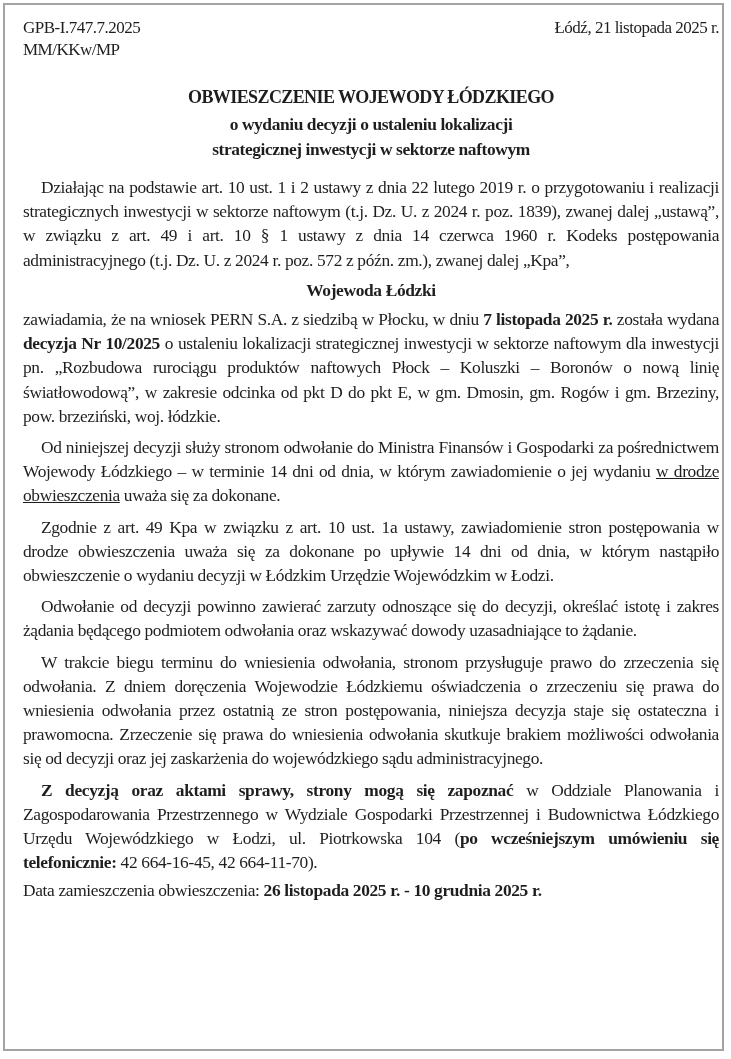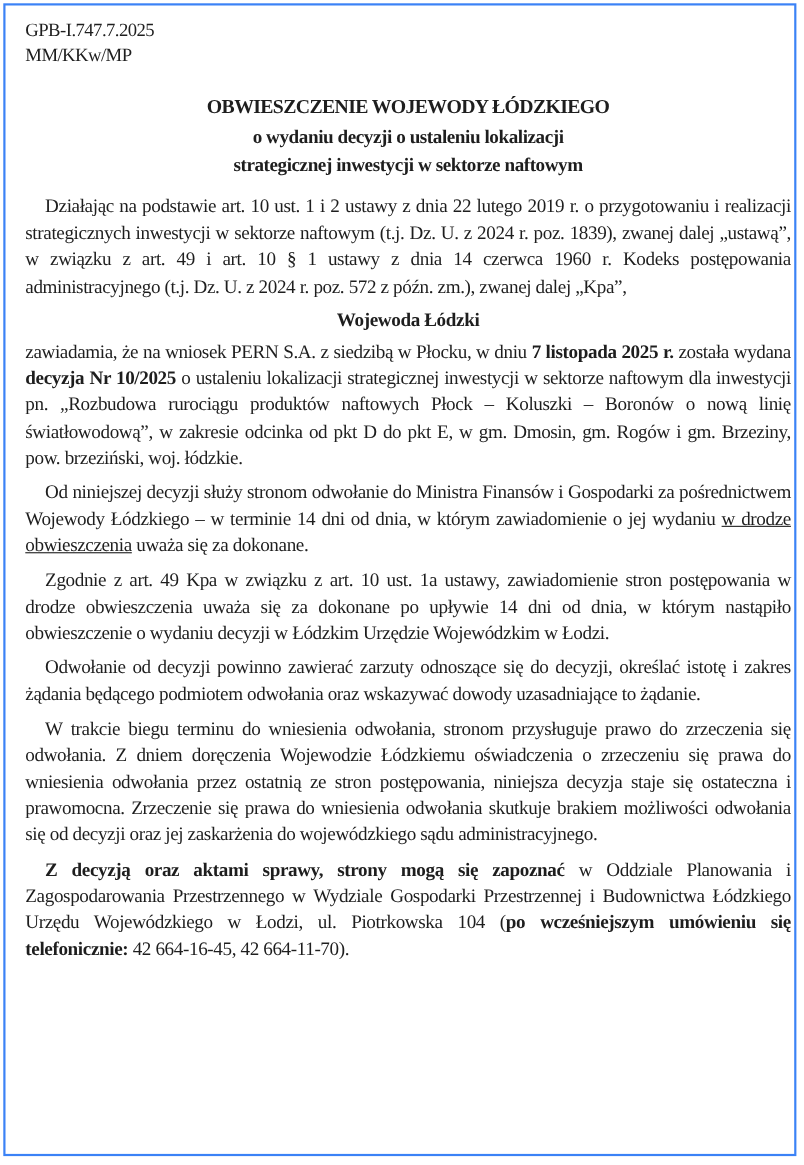--- a/index.html
+++ b/index.html
@@ -14,21 +14,21 @@
       overflow: hidden;
       font-family: "Liberation Serif", "DejaVu Serif", serif;
       color: #1e1e1e;
     }
     .frame {
       position: absolute;
       left: 3px;
       top: 3px;
       width: 721px;
       height: 1048px;
-      border: 2px solid #3b82f6;
+      border: 2px solid #a3a3a3;
       box-sizing: border-box;
       background: #ffffff;
     }
     .content {
       position: absolute;
       left: 18px;
       top: 12px;
       width: 696px;
       font-size: 17.4px;
       line-height: 24.2px;
@@ -86,20 +86,21 @@
 <body>
 
 <div class="frame">
   <div class="content">
 
     <div class="header-row">
       <div class="sig-block">
         <div>GPB-I.747.7.2025</div>
         <div>MM/KKw/MP</div>
       </div>
+      <div>Łódź, 21 listopada 2025 r.</div>
     </div>
 
     <div class="title">OBWIESZCZENIE WOJEWODY ŁÓDZKIEGO</div>
 
     <div class="subtitle">
       <div>o wydaniu decyzji o ustaleniu lokalizacji</div>
       <div>strategicznej inwestycji w sektorze naftowym</div>
     </div>
 
     <p class="para p1"><span>Działając na podstawie art. 10 ust. 1 i 2 ustawy z dnia 22 lutego 2019 r. o przygotowaniu i realizacji strategicznych inwestycji w sektorze naftowym (t.j. Dz. U. z 2024 r. poz. 1839), zwanej dalej </span><span class="i">„ustawą”</span><span>, w związku z art. 49 i art. 10 § 1 ustawy z dnia 14 czerwca 1960 r. Kodeks postępowania administracyjnego (t.j. Dz. U. z 2024 r. poz. 572 z późn. zm.), zwanej dalej </span><span class="i">„Kpa”</span><span>,</span></p>
@@ -112,15 +113,16 @@
     <p class="para gap"><span>Od niniejszej decyzji służy stronom odwołanie do Ministra Finansów i Gospodarki za pośrednictwem Wojewody Łódzkiego – w terminie 14 dni od dnia, w którym zawiadomienie o jej wydaniu </span><span class="u">w drodze obwieszczenia</span><span> uważa się za dokonane.</span></p>
 
     <p class="para gap"><span>Zgodnie z art. 49 </span><span class="i">Kpa</span><span> w związku z art. 10 ust. 1a </span><span class="i">ustawy</span><span>, zawiadomienie stron postępowania w drodze obwieszczenia uważa się za dokonane po upływie 14 dni od dnia, w którym nastąpiło obwieszczenie o wydaniu decyzji w Łódzkim Urzędzie Wojewódzkim w Łodzi.</span></p>
 
     <p class="para gap">Odwołanie od decyzji powinno zawierać zarzuty odnoszące się do decyzji, określać istotę i zakres żądania będącego podmiotem odwołania oraz wskazywać dowody uzasadniające to żądanie.</p>
 
     <p class="para gap">W trakcie biegu terminu do wniesienia odwołania, stronom przysługuje prawo do zrzeczenia się odwołania. Z dniem doręczenia Wojewodzie Łódzkiemu oświadczenia o zrzeczeniu się prawa do wniesienia odwołania przez ostatnią ze stron postępowania, niniejsza decyzja staje się ostateczna i prawomocna. Zrzeczenie się prawa do wniesienia odwołania skutkuje brakiem możliwości odwołania się od decyzji oraz jej zaskarżenia do wojewódzkiego sądu administracyjnego.</p>
 
     <p class="para gap"><span class="b">Z decyzją oraz aktami sprawy, strony mogą się zapoznać</span><span> w Oddziale Planowania i Zagospodarowania Przestrzennego w Wydziale Gospodarki Przestrzennej i Budownictwa Łódzkiego Urzędu Wojewódzkiego w Łodzi, ul. Piotrkowska 104 (</span><span class="b">po wcześniejszym umówieniu się telefonicznie:</span><span> 42 664-16-45, 42 664-11-70).</span></p>
 
+    <p class="para footer-line"><span>Data zamieszczenia obwieszczenia: </span><span class="b">26 listopada 2025 r. - 10 grudnia 2025 r.</span></p>
 
   </div>
 </div>
 
 </body></html>

